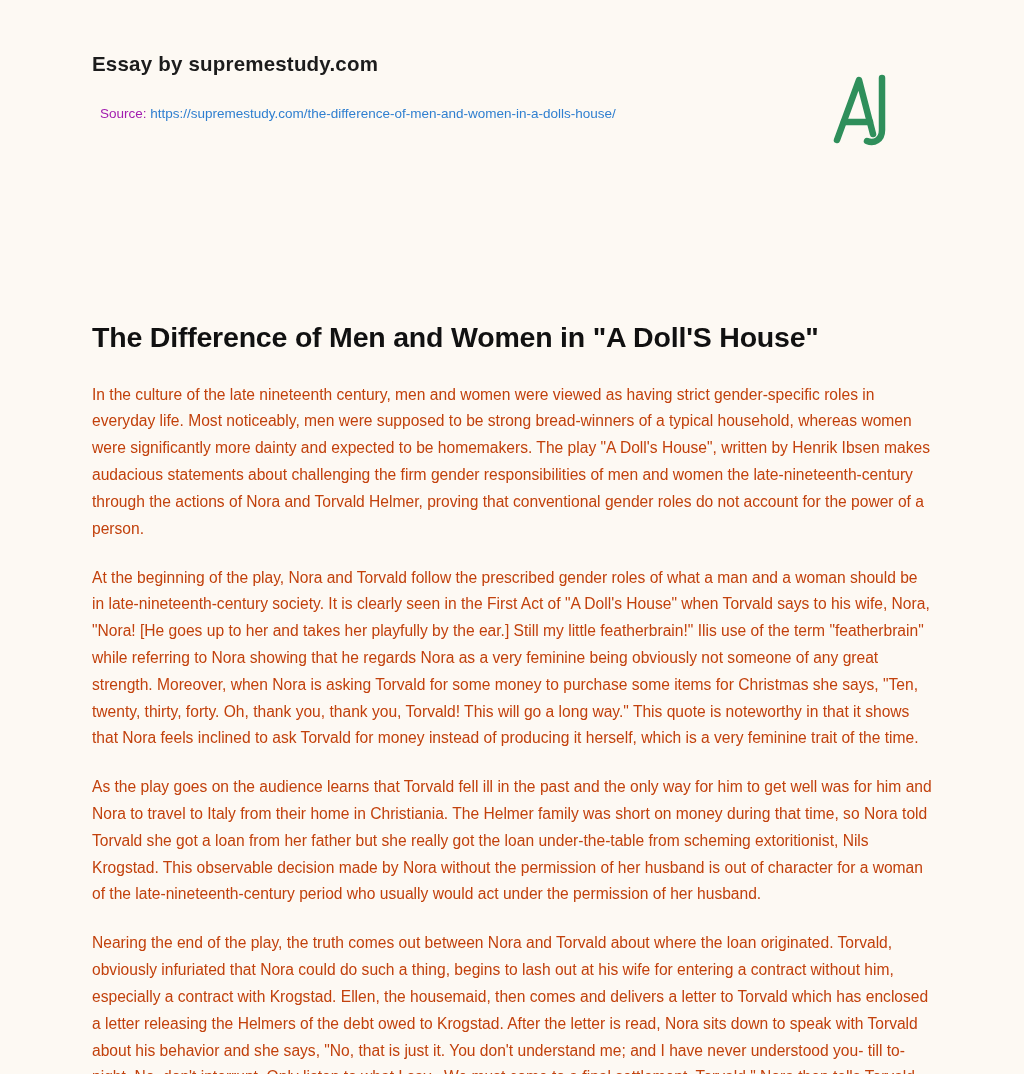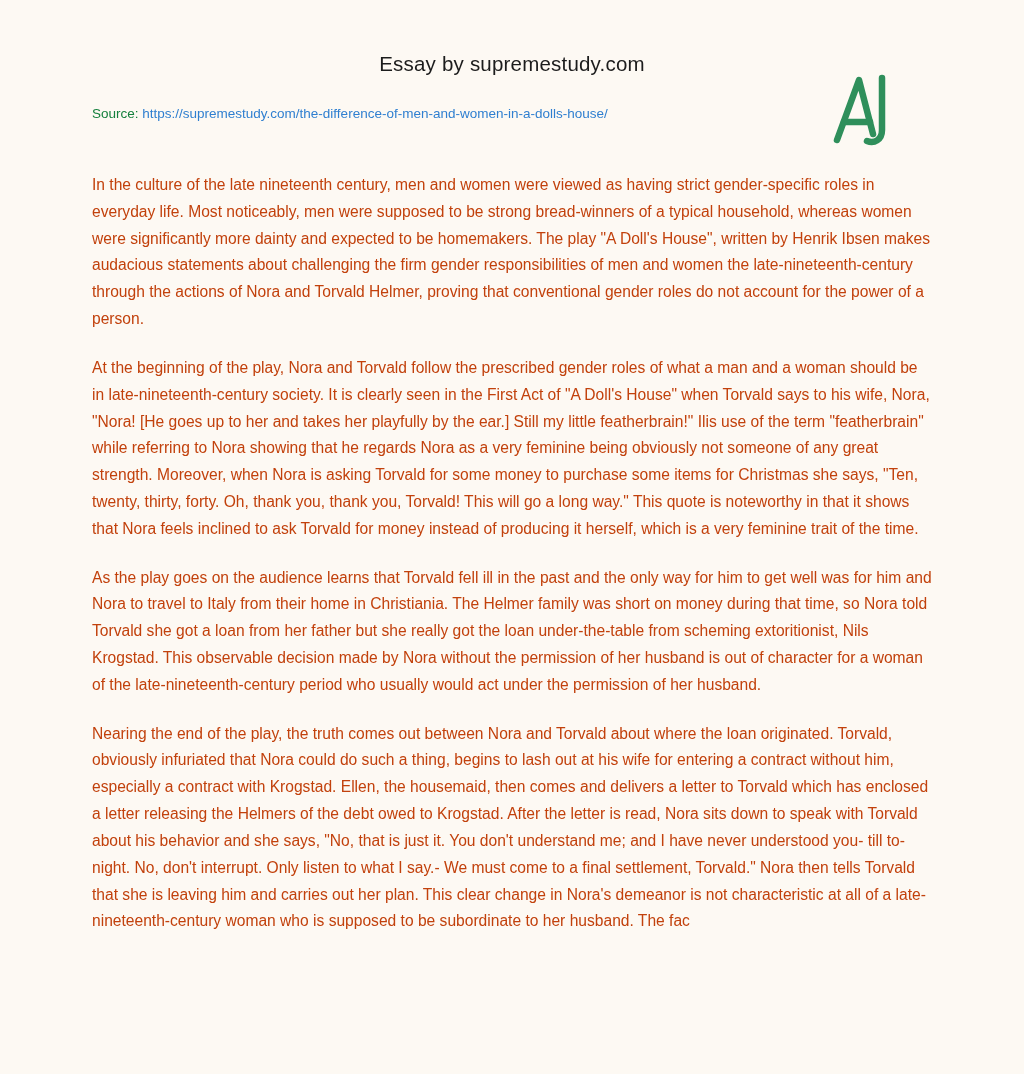--- a/index.html
+++ b/index.html
@@ -24,33 +24,33 @@
   }
   .header {
     position: relative;
     min-height: 120px;
   }
   .byline {
     font-size: 20.5px;
     color: #1c1c1c;
     letter-spacing: 0.2px;
     margin: 0 0 30px 0;
-    font-weight: 400;
-    text-align: center;
+    font-weight: 700;
   }
   .byline .brand {
     color: #1c1c1c;
   }
   .source-line {
     font-size: 13.5px;
     color: #3a3a3a;
     margin: 0;
   }
   .source-label {
-    color: #15803d;
+    color: #a21caf;
+    margin-left: 8px;
   }
   .source-url {
     color: #2f7fd0;
     text-decoration: none;
     word-break: break-all;
     margin-top: 16px;
   }
   .logo {
     position: absolute;
     right: 18px;
@@ -96,20 +96,21 @@
       <svg width="104" height="104" viewBox="0 0 104 104" aria-hidden="true">
         <g fill="none" stroke="#2f8f5b" stroke-width="6.5" stroke-linecap="round" stroke-linejoin="round">
           <path d="M27 84 L49 24 L63 78"></path>
           <path d="M34 66 L60 66"></path>
           <path d="M72 22 L72 74 C72 84 64 88 57 85"></path>
         </g>
       </svg>
     </div>
   </div>
 
+  <h1 class="title">The Difference of Men and Women in "A Doll'S House"</h1>
 
   <div class="body-text">
     <p>In the culture of the late nineteenth century, men and women were viewed as having strict gender-specific roles in everyday life. Most noticeably, men were supposed to be strong bread-winners of a typical household, whereas women were significantly more dainty and expected to be homemakers. The play "A Doll's House", written by Henrik Ibsen makes audacious statements about challenging the firm gender responsibilities of men and women the late-nineteenth-century through the actions of Nora and Torvald Helmer, proving that conventional gender roles do not account for the power of a person.</p>
     <p>At the beginning of the play, Nora and Torvald follow the prescribed gender roles of what a man and a woman should be in late-nineteenth-century society. It is clearly seen in the First Act of "A Doll's House" when Torvald says to his wife, Nora, "Nora! [He goes up to her and takes her playfully by the ear.] Still my little featherbrain!" Ilis use of the term "featherbrain" while referring to Nora showing that he regards Nora as a very feminine being obviously not someone of any great strength. Moreover, when Nora is asking Torvald for some money to purchase some items for Christmas she says, "Ten, twenty, thirty, forty. Oh, thank you, thank you, Torvald! This will go a long way." This quote is noteworthy in that it shows that Nora feels inclined to ask Torvald for money instead of producing it herself, which is a very feminine trait of the time.</p>
     <p>As the play goes on the audience learns that Torvald fell ill in the past and the only way for him to get well was for him and Nora to travel to Italy from their home in Christiania. The Helmer family was short on money during that time, so Nora told Torvald she got a loan from her father but she really got the loan under-the-table from scheming extoritionist, Nils Krogstad. This observable decision made by Nora without the permission of her husband is out of character for a woman of the late-nineteenth-century period who usually would act under the permission of her husband.</p>
     <p>Nearing the end of the play, the truth comes out between Nora and Torvald about where the loan originated. Torvald, obviously infuriated that Nora could do such a thing, begins to lash out at his wife for entering a contract without him, especially a contract with Krogstad. Ellen, the housemaid, then comes and delivers a letter to Torvald which has enclosed a letter releasing the Helmers of the debt owed to Krogstad. After the letter is read, Nora sits down to speak with Torvald about his behavior and she says, "No, that is just it. You don't understand me; and I have never understood you- till to-night. No, don't interrupt. Only listen to what I say.- We must come to a final settlement, Torvald." Nora then tells Torvald that she is leaving him and carries out her plan. This clear change in Nora's demeanor is not characteristic at all of a late-nineteenth-century woman who is supposed to be subordinate to her husband. The fac</p>
   </div>
 
 </div>
 

